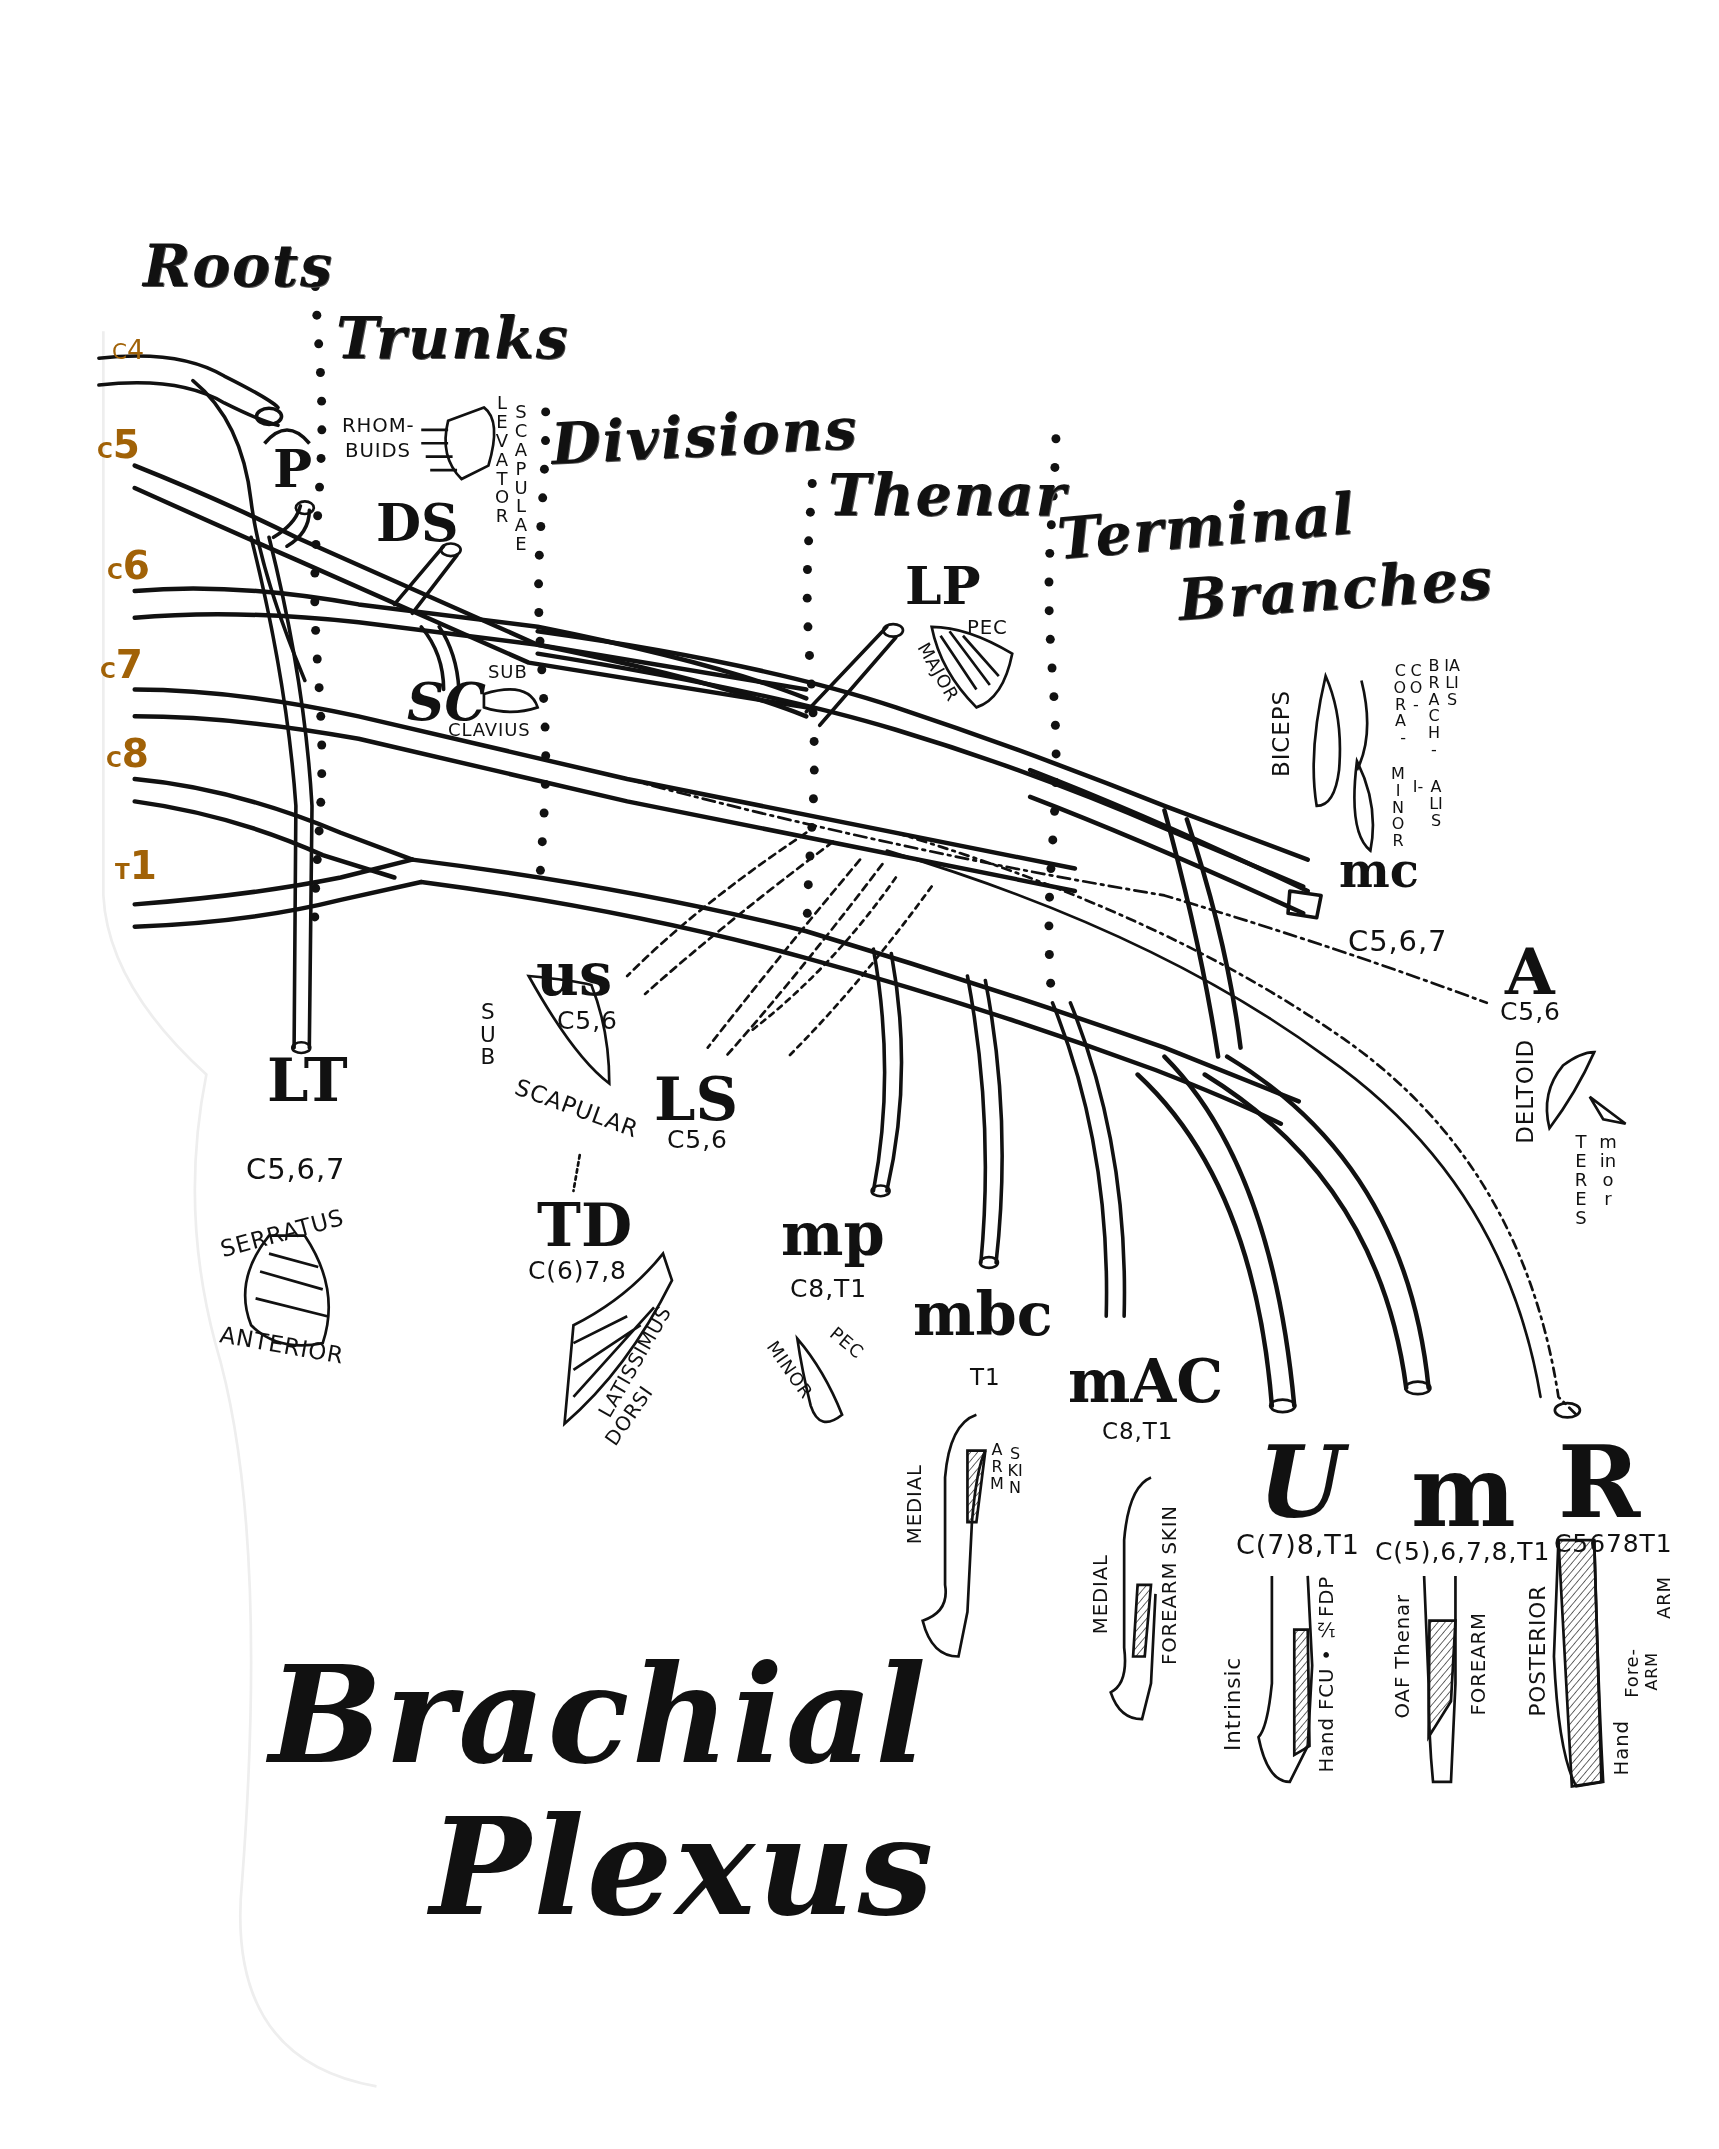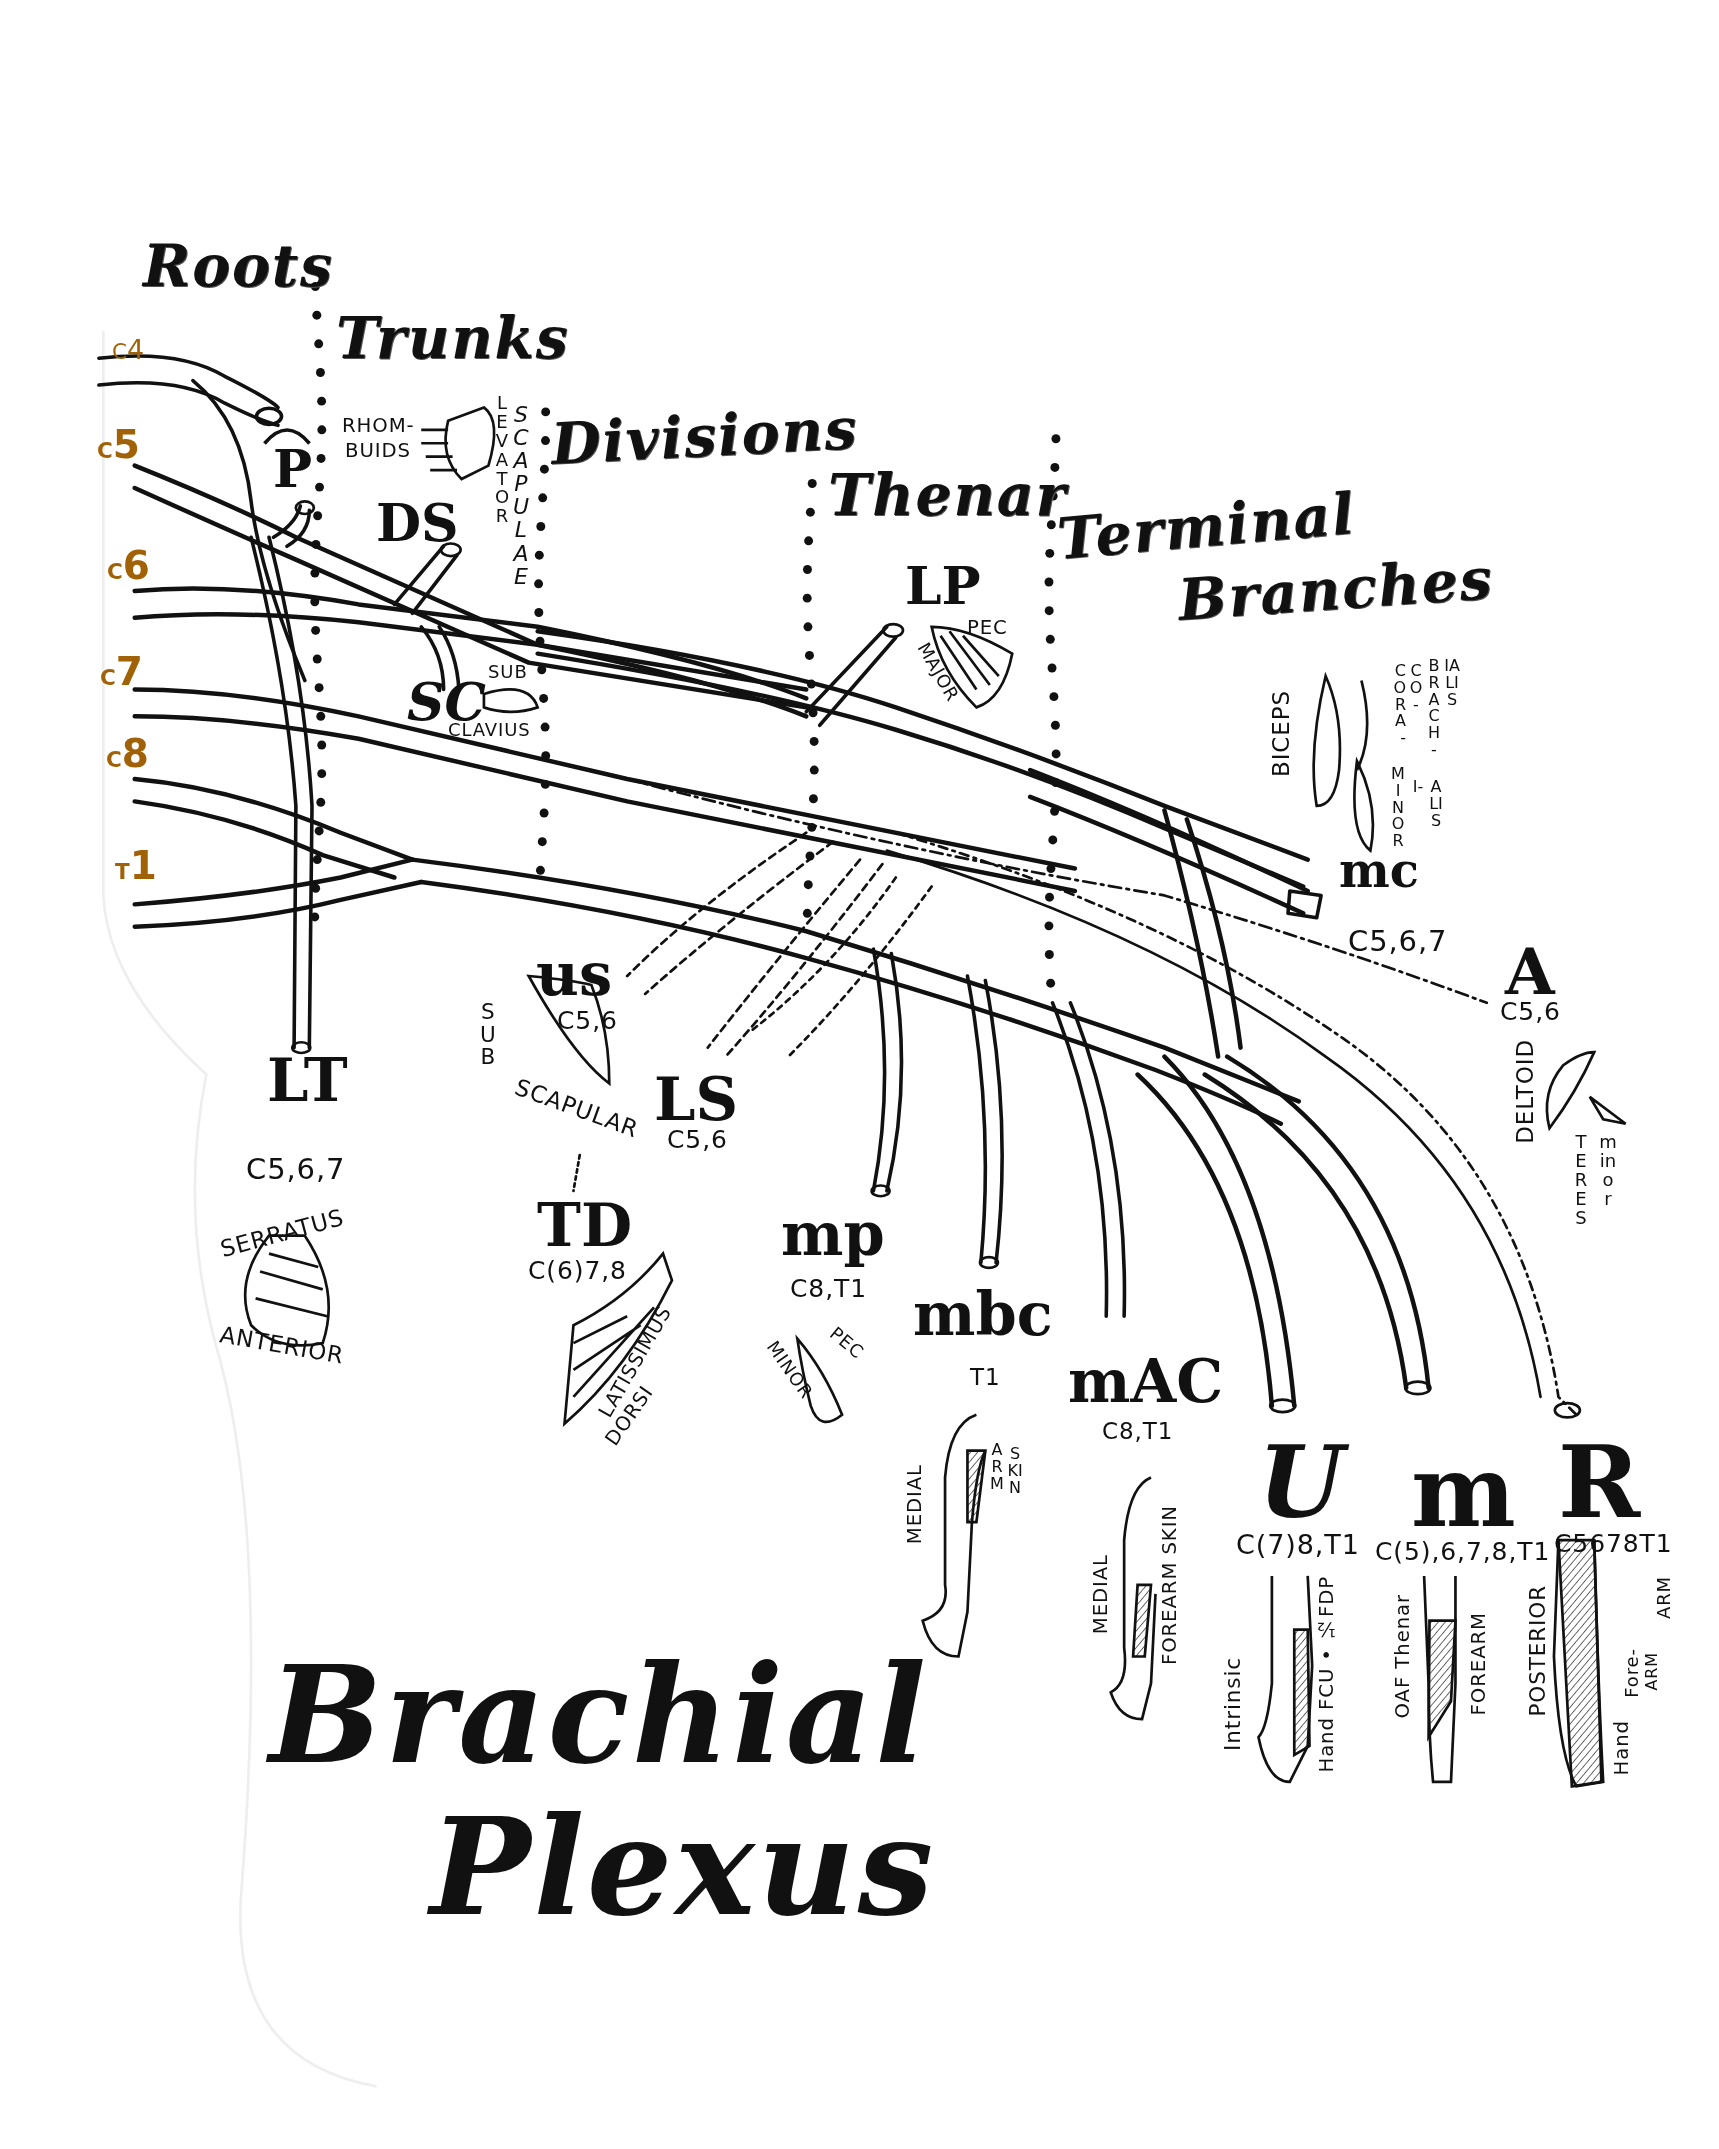--- a/index.html
+++ b/index.html
@@ -239,34 +239,34 @@
 <div class="lbl heading" style="left:143px;top:237px;">Roots</div>
 <div class="lbl heading" style="left:336px;top:309px;">Trunks</div>
 <div class="lbl heading" style="left:551px;top:407px;transform:rotate(-3deg);">Divisions</div>
 <div class="lbl heading" style="left:828px;top:466px;">Thenar</div>
 <div class="lbl heading" style="left:1057px;top:497px;transform:rotate(-5deg);">Terminal</div>
 <div class="lbl heading" style="left:1178px;top:560px;transform:rotate(-4deg);">Branches</div>
 
 <div class="lbl roots-lbl" style="left:112px;top:336px;font-size:27px;font-weight:normal;"><span class="sup">C</span><span>4</span></div>
 <div class="lbl roots-lbl" style="left:97px;top:425px;"><span class="sup">C</span><span>5</span></div>
 <div class="lbl roots-lbl" style="left:107px;top:546px;"><span class="sup">C</span><span>6</span></div>
-<div class="lbl roots-lbl" style="left:100px;top:645px;margin-top:7px;"><span class="sup">C</span><span>7</span></div>
+<div class="lbl roots-lbl" style="left:100px;top:645px;"><span class="sup">C</span><span>7</span></div>
 <div class="lbl roots-lbl" style="left:106px;top:734px;"><span class="sup">C</span><span>8</span></div>
 <div class="lbl roots-lbl" style="left:115px;top:846px;"><span class="sup">T</span><span>1</span></div>
 
 <div class="lbl abbr-sm" style="left:273px;top:443px;">P</div>
 <svg style="position:absolute;left:260px;top:421px;" width="54" height="27" viewBox="0 0 60 30">
     <path d="M 5 25 Q 30 -5 55 25" fill="none" stroke="#111" stroke-width="4"></path>
   </svg>
 
 <div class="lbl abbr-sm" style="left:376px;top:497px;">DS</div>
 <div class="lbl mus" style="left:342px;top:416px;font-size:19.7px;">RHOM-</div>
 <div class="lbl mus" style="left:345px;top:441px;font-size:19.7px;">BUIDS</div>
 <div class="lbl stack" style="left:493px;top:394px;font-size:18px;width:18px;">LEVATOR</div>
-<div class="lbl stack" style="left:512px;top:403px;font-size:22px;width:18px;font-style:italic;">SCAPULAE</div>
+<div class="lbl stack" style="left:512px;top:403px;font-size:18px;width:18px;">SCAPULAE</div>
 
 <div class="lbl abbr-sm" style="left:407px;top:676px;font-style:italic;">SC</div>
 <div class="lbl mus" style="left:488px;top:663px;font-size:18px;">SUB</div>
 <div class="lbl mus" style="left:448px;top:721px;font-size:18px;">CLAVIUS</div>
 
 <div class="lbl abbr-sm" style="left:905px;top:560px;">LP</div>
 <div class="lbl mus" style="left:967px;top:618px;font-size:19.7px;">PEC</div>
 <div class="lbl mus" style="left:906px;top:663px;font-size:18px;transform:rotate(60deg);">MAJOR</div>
 
 <div class="lbl abbr" style="left:1339px;top:846px;font-size:48px;text-align:center;">mc</div>

